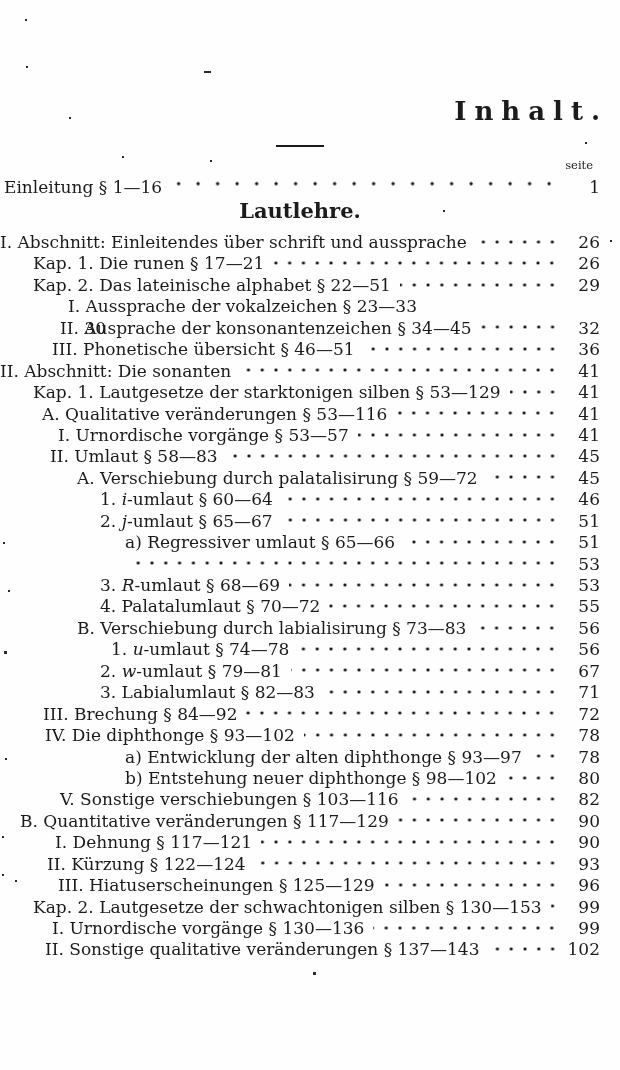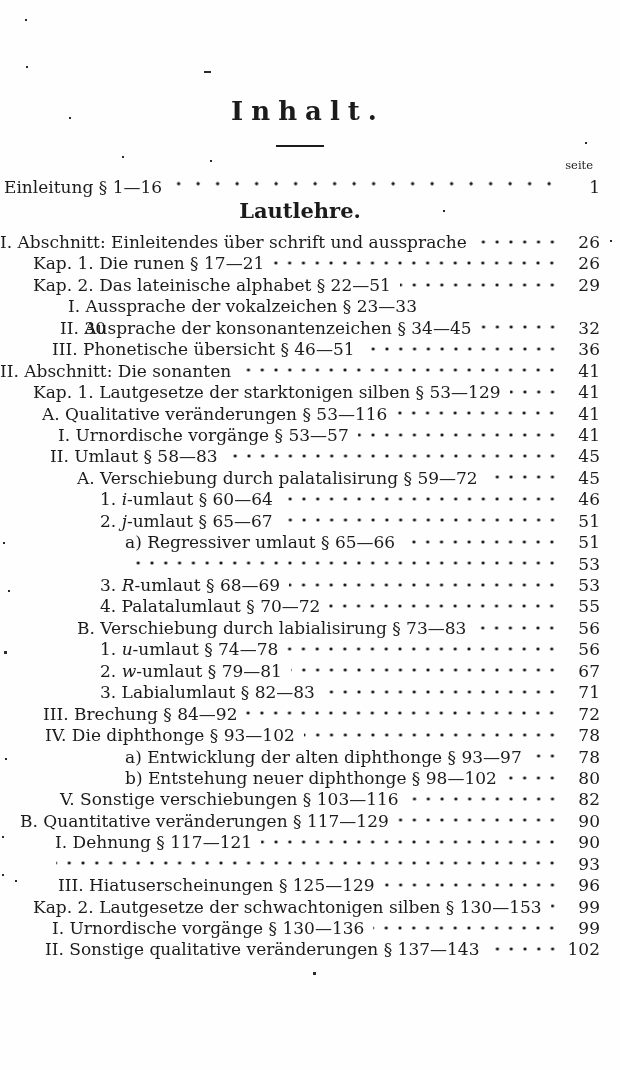--- a/index.html
+++ b/index.html
@@ -1,18 +1,18 @@
 <!DOCTYPE html>
 <html><head>
 <meta charset="utf-8">
 <style>
   html,body{margin:0;padding:0;background:#ffffff;}
   .page{position:relative;width:620px;height:1070px;background:#fffefe;overflow:hidden;
         font-family:"DejaVu Serif",serif;color:#1b1b1b;}
-  .title{position:absolute;top:96px;left:0;width:600px;margin:0;text-align:center;
+  .title{position:absolute;top:96px;left:0;width:600px;margin:0;text-align:right;
          font-size:26px;font-weight:bold;letter-spacing:8px;padding-left:8px;}
   .rule{position:absolute;top:145px;left:276px;width:48px;height:2px;background:#1b1b1b;}
   .seite{position:absolute;top:158px;left:0;width:593px;text-align:right;font-size:11.5px;}
   .section-heading{position:absolute;top:198px;left:0;width:600px;margin:0;text-align:center;
          font-size:21px;font-weight:bold;}
   .intro{position:absolute;top:177px;left:0;width:600px;}
   .toc{position:absolute;top:232px;left:0;width:600px;}
   .row{display:flex;height:21.45px;font-size:17px;line-height:21.45px;white-space:pre;}
   .txt{flex:0 0 auto;}
   .it{font-style:italic;}
@@ -48,31 +48,31 @@
       <div class="row" style="padding-left: 58px;"><span class="txt"><span>I. Urnordische vorgänge § 53—57</span></span><span class="leader"></span><span class="pg">41</span></div>
       <div class="row" style="padding-left: 50px;"><span class="txt"><span>II. Umlaut § 58—83</span></span><span class="leader"></span><span class="pg">45</span></div>
       <div class="row" style="padding-left: 77px;"><span class="txt"><span>A. Verschiebung durch palatalisirung § 59—72</span></span><span class="leader"></span><span class="pg">45</span></div>
       <div class="row" style="padding-left: 100px;"><span class="txt"><span>1. </span><span class="it">i</span><span>-umlaut § 60—64</span></span><span class="leader"></span><span class="pg">46</span></div>
       <div class="row" style="padding-left: 100px;"><span class="txt"><span>2. </span><span class="it">j</span><span>-umlaut § 65—67</span></span><span class="leader"></span><span class="pg">51</span></div>
       <div class="row" style="padding-left: 125px;"><span class="txt"><span>a) Regressiver umlaut § 65—66</span></span><span class="leader"></span><span class="pg">51</span></div>
       <div class="row" style="padding-left: 125px;"><span class="leader"></span><span class="pg">53</span></div>
       <div class="row" style="padding-left: 100px;"><span class="txt"><span>3. </span><span class="it">R</span><span>-umlaut § 68—69</span></span><span class="leader"></span><span class="pg">53</span></div>
       <div class="row" style="padding-left: 100px;"><span class="txt"><span>4. Palatalumlaut § 70—72</span></span><span class="leader"></span><span class="pg">55</span></div>
       <div class="row" style="padding-left: 77px;"><span class="txt"><span>B. Verschiebung durch labialisirung § 73—83</span></span><span class="leader"></span><span class="pg">56</span></div>
-      <div class="row" style="padding-left: 100px;"><span class="txt"><span>1. </span><span class="it">u</span><span>-umlaut § 74—78</span></span><span class="leader"></span><span class="pg">56</span></div>
+      <div class="row" style="padding-left: 100px; margin-left: 11px;"><span class="txt"><span>1. </span><span class="it">u</span><span>-umlaut § 74—78</span></span><span class="leader"></span><span class="pg">56</span></div>
       <div class="row" style="padding-left: 100px;"><span class="txt"><span>2. </span><span class="it">w</span><span>-umlaut § 79—81</span></span><span class="leader"></span><span class="pg">67</span></div>
       <div class="row" style="padding-left: 100px;"><span class="txt"><span>3. Labialumlaut § 82—83</span></span><span class="leader"></span><span class="pg">71</span></div>
       <div class="row" style="padding-left: 43px;"><span class="txt"><span>III. Brechung § 84—92</span></span><span class="leader"></span><span class="pg">72</span></div>
       <div class="row" style="padding-left: 45px;"><span class="txt"><span>IV. Die diphthonge § 93—102</span></span><span class="leader"></span><span class="pg">78</span></div>
       <div class="row" style="padding-left: 125px;"><span class="txt"><span>a) Entwicklung der alten diphthonge § 93—97</span></span><span class="leader"></span><span class="pg">78</span></div>
       <div class="row" style="padding-left: 125px;"><span class="txt"><span>b) Entstehung neuer diphthonge § 98—102</span></span><span class="leader"></span><span class="pg">80</span></div>
       <div class="row" style="padding-left: 60px;"><span class="txt"><span>V. Sonstige verschiebungen § 103—116</span></span><span class="leader"></span><span class="pg">82</span></div>
       <div class="row" style="padding-left: 20px;"><span class="txt"><span>B. Quantitative veränderungen § 117—129</span></span><span class="leader"></span><span class="pg">90</span></div>
       <div class="row" style="padding-left: 55px;"><span class="txt"><span>I. Dehnung § 117—121</span></span><span class="leader"></span><span class="pg">90</span></div>
-      <div class="row" style="padding-left: 47px;"><span class="leader"></span><span class="pg">93</span></div>
+      <div class="row" style="padding-left: 47px;"><span class="txt"><span>II. Kürzung § 122—124</span></span><span class="leader"></span><span class="pg">93</span></div>
       <div class="row" style="padding-left: 58px;"><span class="txt"><span>III. Hiatuserscheinungen § 125—129</span></span><span class="leader"></span><span class="pg">96</span></div>
       <div class="row" style="padding-left: 33px;"><span class="txt"><span>Kap. 2. Lautgesetze der schwachtonigen silben § 130—153</span></span><span class="leader"></span><span class="pg">99</span></div>
       <div class="row" style="padding-left: 52px;"><span class="txt"><span>I. Urnordische vorgänge § 130—136</span></span><span class="leader"></span><span class="pg">99</span></div>
       <div class="row" style="padding-left: 45px;"><span class="txt"><span>II. Sonstige qualitative veränderungen § 137—143</span></span><span class="leader"></span><span class="pg">102</span></div>
     </div>
 <div class="speck" style="left: 25px; top: 19px; width: 2px; height: 2px;"></div>
     <div class="speck" style="left: 26px; top: 66px; width: 2px; height: 2px;"></div>
     <div class="speck" style="left: 69px; top: 117px; width: 2px; height: 2px;"></div>
     <div class="speck" style="left: 204px; top: 71px; width: 7px; height: 2px;"></div>
     <div class="speck" style="left: 122px; top: 156px; width: 2px; height: 2px;"></div>

